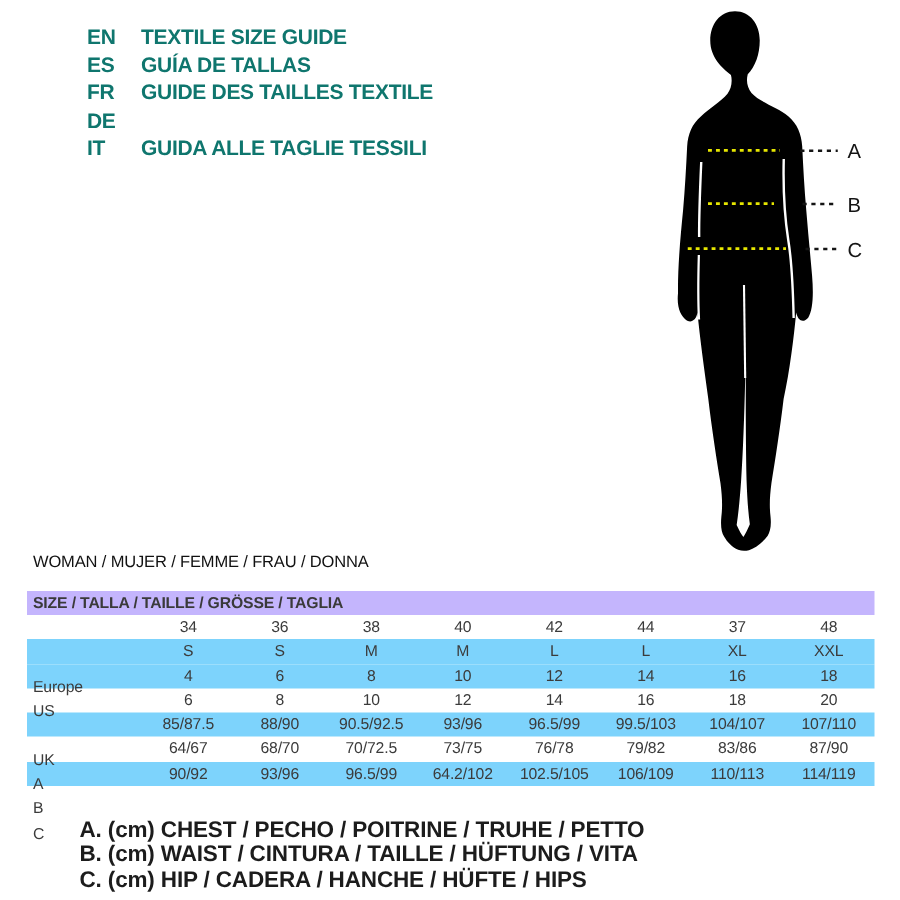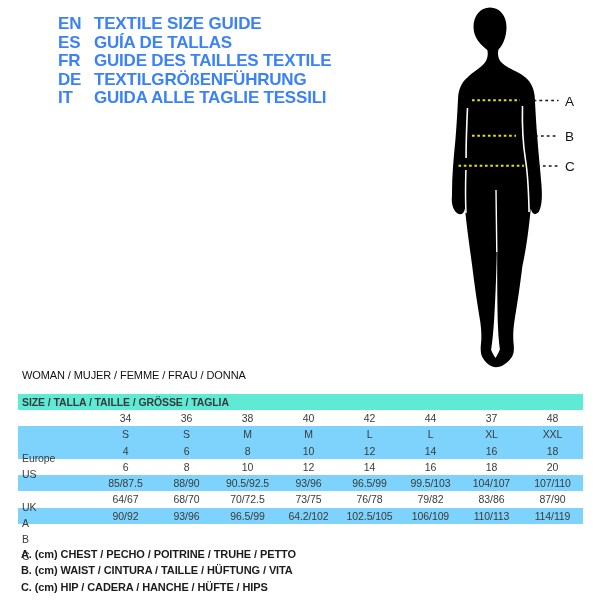--- a/index.html
+++ b/index.html
@@ -2,37 +2,37 @@
 <html><head>
 <meta charset="utf-8">
 <style>
   html,body{margin:0;padding:0;background:#fff;}
   #screen{
     position:relative;width:600px;height:600px;background:#ffffff;overflow:hidden;
     font-family:"Liberation Sans",sans-serif;color:#1a1a1a;
   }
   
   .lang-block{position:absolute;left:22px;top:15px;}
-  .lang-row{display:flex;font-weight:700;font-size:17px;line-height:18.5px;color:#3b82f6;letter-spacing:-0.2px;padding-left:36px;}
+  .lang-row{display:flex;font-weight:700;font-size:14px;line-height:18.5px;color:#0f766e;letter-spacing:-0.2px;padding-left:36px;}
   .lang-code{width:36px;flex:0 0 36px;}
   
   .figure{position:absolute;left:425px;top:0;}
   
   .section-title{position:absolute;left:22px;top:369px;font-weight:400;font-size:11px;color:#111;letter-spacing:-0.1px;}
   
   .size-table{position:absolute;left:18px;top:394px;width:565px;}
-  .st-header{height:16px;line-height:16px;background:#5eead4;color:#3a3a3a;
+  .st-header{height:16px;line-height:16px;background:#c4b5fd;color:#3a3a3a;
     font-size:10.5px;font-weight:700;padding-left:4px;box-sizing:border-box;letter-spacing:-0.1px;}
   .st-row{display:flex;height:16.3px;line-height:16.3px;font-size:10.5px;color:#3b3b3b;letter-spacing:-0.1px;}
   .st-row.alt{background:#7dd3fc;}
   .st-label{width:77px;flex:0 0 77px;padding-left:4px;box-sizing:border-box;margin-top:40px;}
   .st-cell{width:61px;flex:0 0 61px;text-align:center;}
   
   .notes{position:absolute;left:21px;top:546px;}
-  .note-line{font-weight:700;font-size:11px;line-height:16.4px;color:#1c1c1c;letter-spacing:-0.1px;}
+  .note-line{font-weight:700;font-size:15px;line-height:16.4px;color:#1c1c1c;letter-spacing:-0.1px;margin-left:32px;}
 </style>
 </head>
 <body>
 
 <div id="screen">
 
   <div class="lang-block">
     <div class="lang-row">
       <span class="lang-code">EN</span>
       <span class="lang-text">TEXTILE SIZE GUIDE</span>
@@ -40,21 +40,20 @@
     <div class="lang-row">
       <span class="lang-code">ES</span>
       <span class="lang-text">GUÍA DE TALLAS</span>
     </div>
     <div class="lang-row">
       <span class="lang-code">FR</span>
       <span class="lang-text">GUIDE DES TAILLES TEXTILE</span>
     </div>
     <div class="lang-row">
       <span class="lang-code">DE</span>
-      <span class="lang-text">TEXTILGRÖßENFÜHRUNG</span>
     </div>
     <div class="lang-row">
       <span class="lang-code">IT</span>
       <span class="lang-text">GUIDA ALLE TAGLIE TESSILI</span>
     </div>
   </div>
 
   <svg class="figure" width="175" height="380" viewBox="0 0 175 380" aria-hidden="true">
     <path fill="#000000" d="
       M65 7.5

